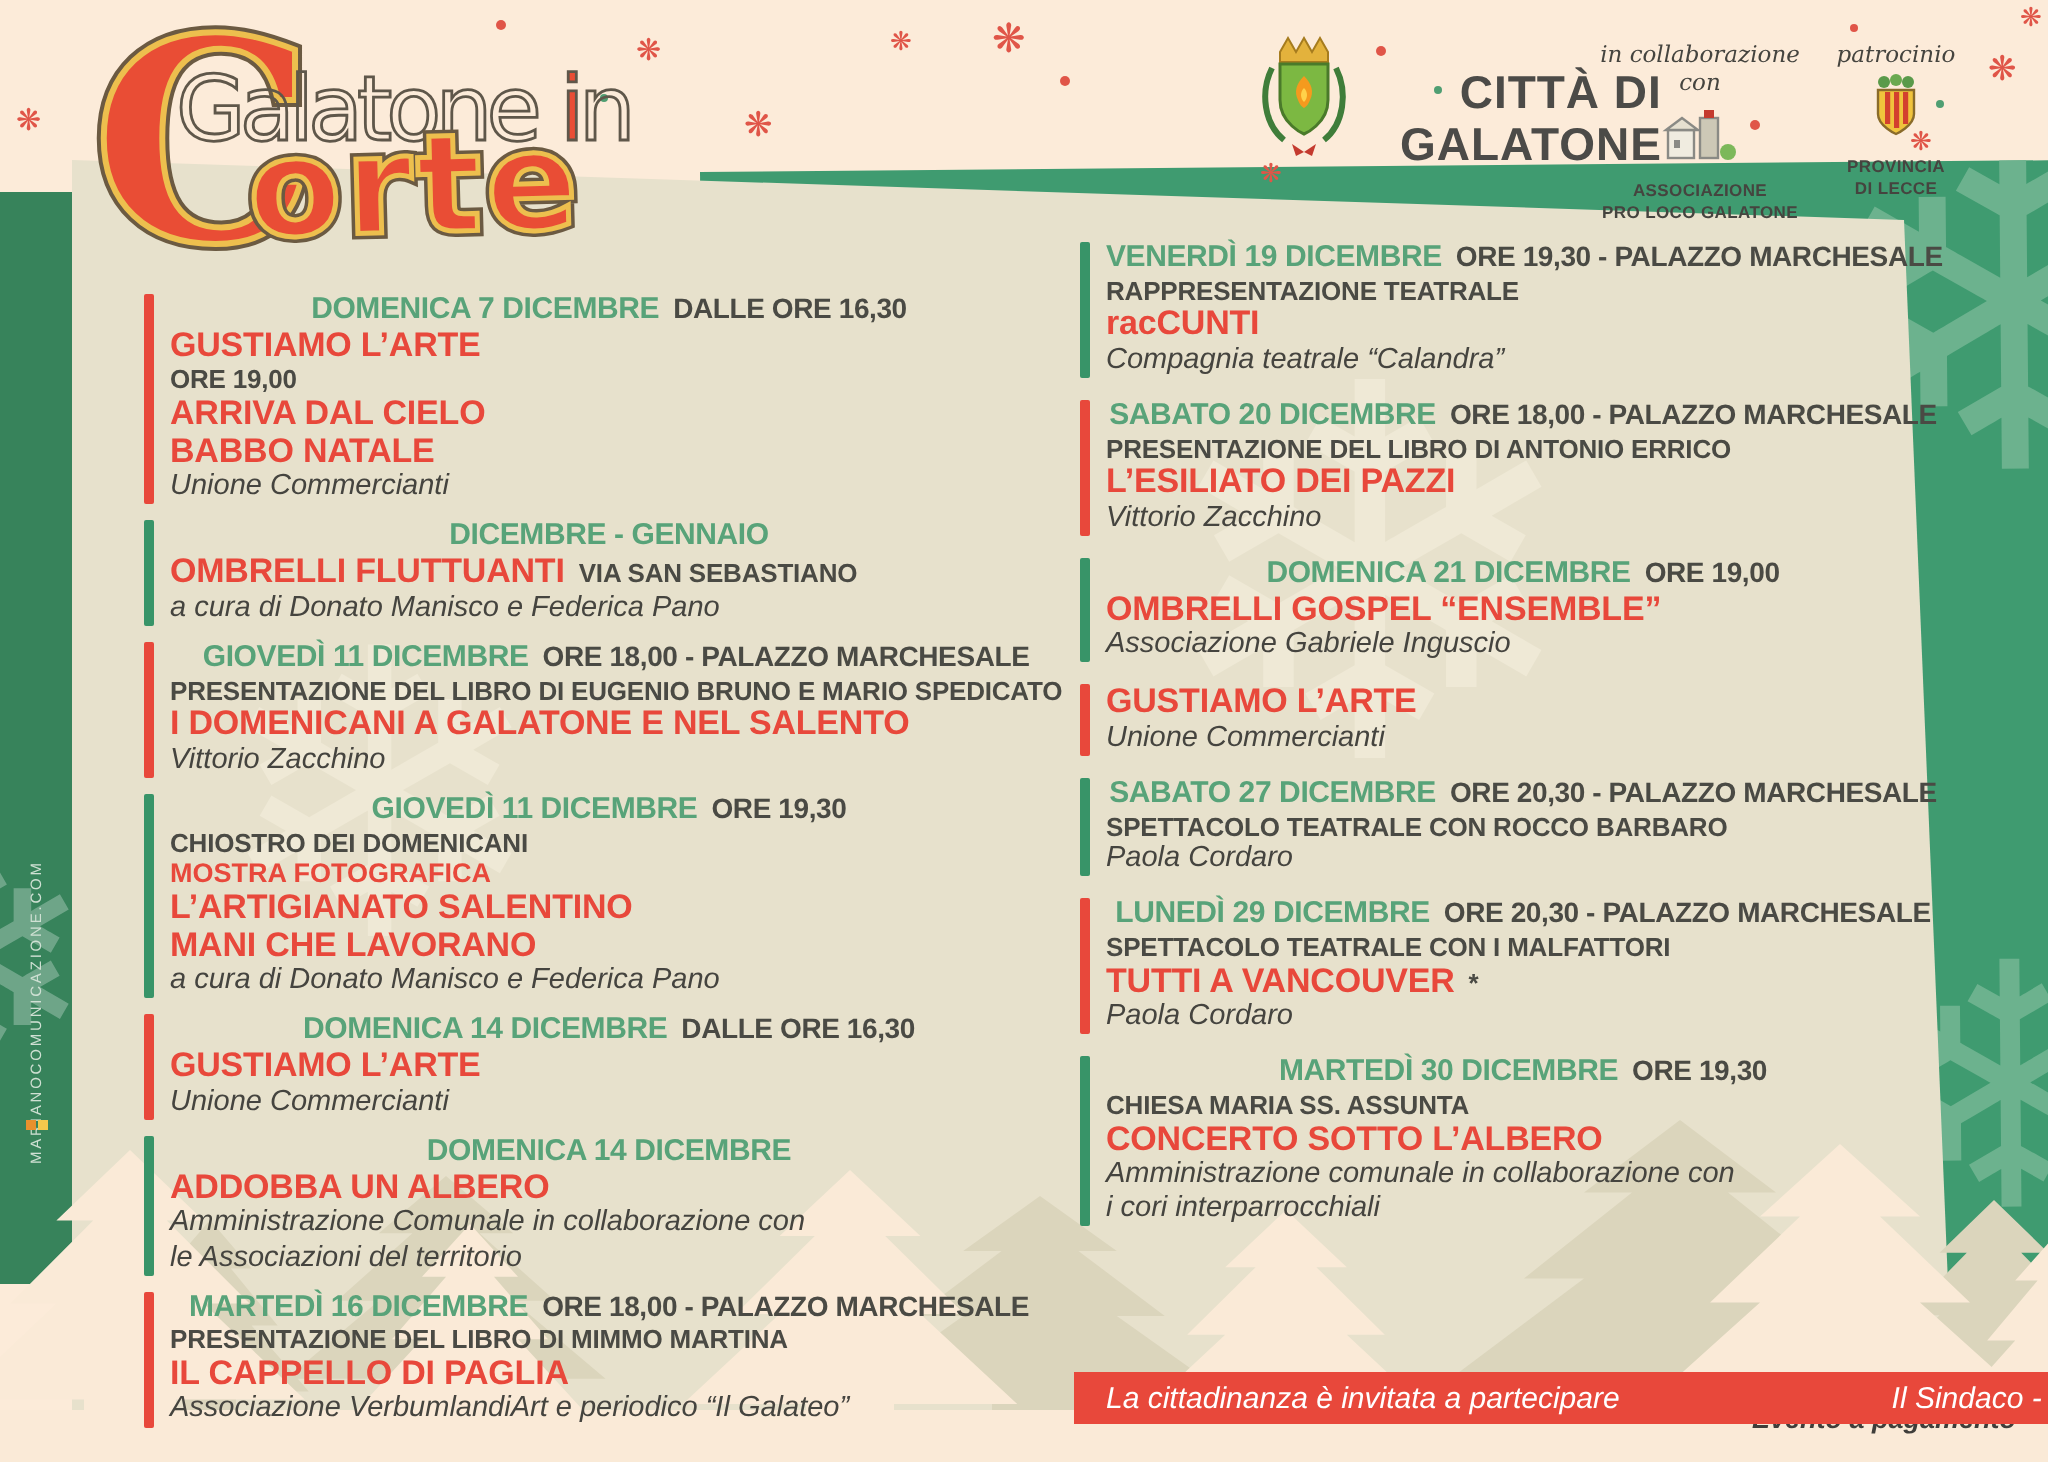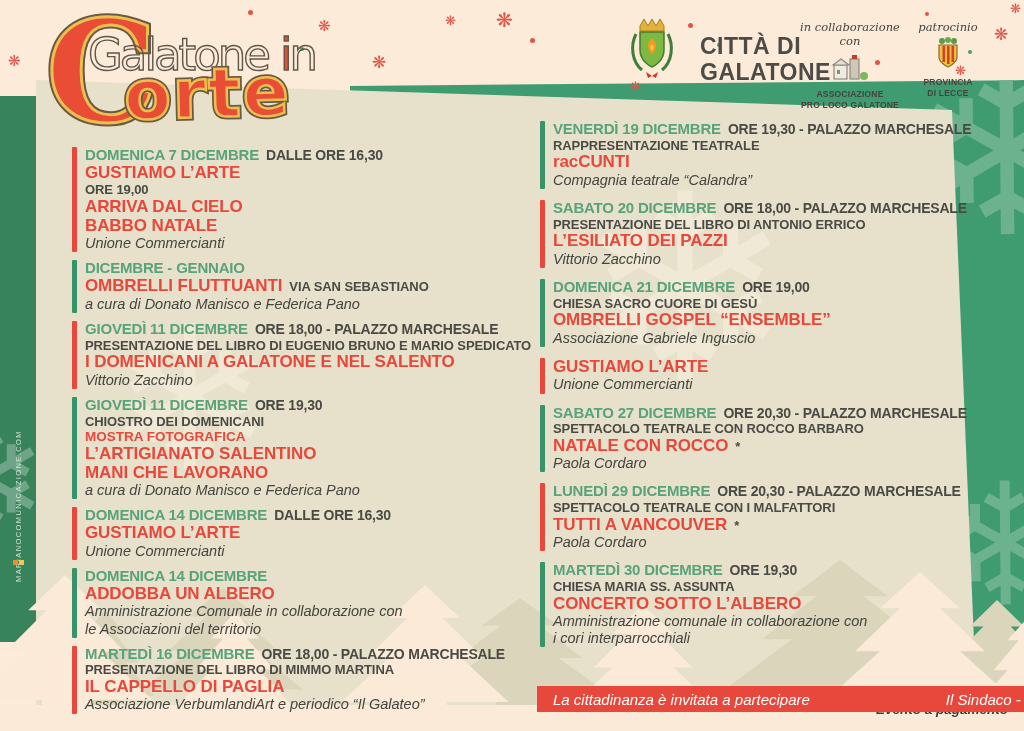--- a/index.html
+++ b/index.html
@@ -44,38 +44,38 @@
   #logo-c .front{position:relative;color:#e94d35;-webkit-text-stroke:3px #edbf4e;}
   #logo-orte{position:absolute;left:78px;top:48px;font-family:"DejaVu Sans",sans-serif;font-weight:bold;font-size:68px;line-height:1;letter-spacing:2px;transform:rotate(-1.5deg);}
   #logo-orte .back{-webkit-text-stroke:6px #6b5a42;color:#6b5a42;}
   #logo-orte .front{position:relative;color:#e94d35;-webkit-text-stroke:2.5px #edbf4e;}
   #logo-sub{position:absolute;left:42px;top:20px;font-family:"DejaVu Sans",sans-serif;font-size:45px;line-height:1;letter-spacing:-3px;white-space:nowrap;}
   #logo-sub .outl{color:transparent;-webkit-text-stroke:1.4px #5f574a;}
   #logo-sub .red-i{color:#e94d35;-webkit-text-stroke:1.4px #5f574a;margin-left:12px;}
 
   
   #city-arms{left:622px;top:14px;}
-  #city-name{left:700px;top:33px;font-weight:bold;font-size:23px;line-height:1.15;color:#4c4b48;letter-spacing:.5px;}
+  #city-name{left:700px;top:33px;font-weight:bold;font-size:23px;line-height:1.15;color:#4c4b48;letter-spacing:.5px;text-align:right;}
   .org-col{top:20px;text-align:center;color:#45443f;}
   #collab{left:790px;width:120px;}
   #patron{left:908px;width:80px;}
   .org-script{font-family:"DejaVu Serif",serif;font-style:italic;font-size:11.5px;}
   .org-logo{margin:3px auto 2px;}
   .org-name{font-size:8.5px;font-weight:bold;letter-spacing:.2px;line-height:1.3;}
 
   
   .col{position:absolute;display:flex;flex-direction:column;z-index:20;}
   #col-left{left:72px;top:147px;width:452px;gap:8px;}
   #col-right{left:540px;top:121px;width:430px;gap:11px;}
   .event{display:flex;gap:8px;}
   .event .bar{flex:0 0 5px;border-radius:1px;}
   .bar.red{background:#e8483b;}
   .bar.green{background:#389468;}
   .ev-body{flex:1;}
-  .l-date{font-weight:bold;font-size:15px;line-height:1.12;color:#58a379;letter-spacing:-.2px;white-space:nowrap;}
+  .l-date{font-weight:bold;font-size:15px;line-height:1.12;color:#58a379;letter-spacing:-.2px;white-space:nowrap;text-align:center;}
   .l-date .info{color:#4a4a44;font-size:14px;margin-left:7px;}
   .l-title{font-weight:bold;font-size:17px;line-height:1.1;color:#e8483b;letter-spacing:-.1px;white-space:nowrap;}
   .l-title .suffix{color:#4a4a44;font-size:13px;margin-left:7px;}
   .l-meta{font-weight:bold;font-size:13px;line-height:1.18;color:#4a4a44;letter-spacing:-.1px;white-space:nowrap;}
   .l-pretitle{font-weight:bold;font-size:13.5px;line-height:1.18;color:#e8483b;}
   .l-credit{font-style:italic;font-size:14.5px;line-height:1.18;color:#45443f;}
 
   
   #footnote{left:830px;top:702px;width:178px;text-align:right;font-style:italic;font-weight:bold;font-size:13.5px;color:#3f3e3a;z-index:25;}
   #banner{left:537px;top:686px;width:564px;height:26px;background:#e8483b;color:#fff;display:flex;align-items:center;justify-content:space-between;padding:0 16px;box-sizing:border-box;font-style:italic;font-size:15px;z-index:40;}
@@ -278,38 +278,36 @@
         <div class="l-date"><span class="txt">SABATO 20 DICEMBRE</span><span class="info">ORE 18,00 - PALAZZO MARCHESALE</span></div>
         <div class="l-meta"><span class="txt">PRESENTAZIONE DEL LIBRO DI ANTONIO ERRICO</span></div>
         <div class="l-title"><span class="txt">L’ESILIATO DEI PAZZI</span></div>
         <div class="l-credit"><span class="txt">Vittorio Zacchino</span></div>
       </div>
     </div>
     <div class="event">
       <span class="bar green"></span>
       <div class="ev-body">
         <div class="l-date"><span class="txt">DOMENICA 21 DICEMBRE</span><span class="info">ORE 19,00</span></div>
-        <div class="l-meta"><span class="txt">CHIESA SACRO CUORE DI GESÙ</span></div>
         <div class="l-title"><span class="txt">OMBRELLI GOSPEL “ENSEMBLE”</span></div>
         <div class="l-credit"><span class="txt">Associazione Gabriele Inguscio</span></div>
       </div>
     </div>
     <div class="event">
       <span class="bar red"></span>
       <div class="ev-body">
         <div class="l-title"><span class="txt">GUSTIAMO L’ARTE</span></div>
         <div class="l-credit"><span class="txt">Unione Commercianti</span></div>
       </div>
     </div>
     <div class="event">
       <span class="bar green"></span>
       <div class="ev-body">
         <div class="l-date"><span class="txt">SABATO 27 DICEMBRE</span><span class="info">ORE 20,30 - PALAZZO MARCHESALE</span></div>
         <div class="l-meta"><span class="txt">SPETTACOLO TEATRALE CON ROCCO BARBARO</span></div>
-        <div class="l-title"><span class="txt">NATALE CON ROCCO</span><span class="suffix">*</span></div>
         <div class="l-credit"><span class="txt">Paola Cordaro</span></div>
       </div>
     </div>
     <div class="event">
       <span class="bar red"></span>
       <div class="ev-body">
         <div class="l-date"><span class="txt">LUNEDÌ 29 DICEMBRE</span><span class="info">ORE 20,30 - PALAZZO MARCHESALE</span></div>
         <div class="l-meta"><span class="txt">SPETTACOLO TEATRALE CON I MALFATTORI</span></div>
         <div class="l-title"><span class="txt">TUTTI A VANCOUVER</span><span class="suffix">*</span></div>
         <div class="l-credit"><span class="txt">Paola Cordaro</span></div>

